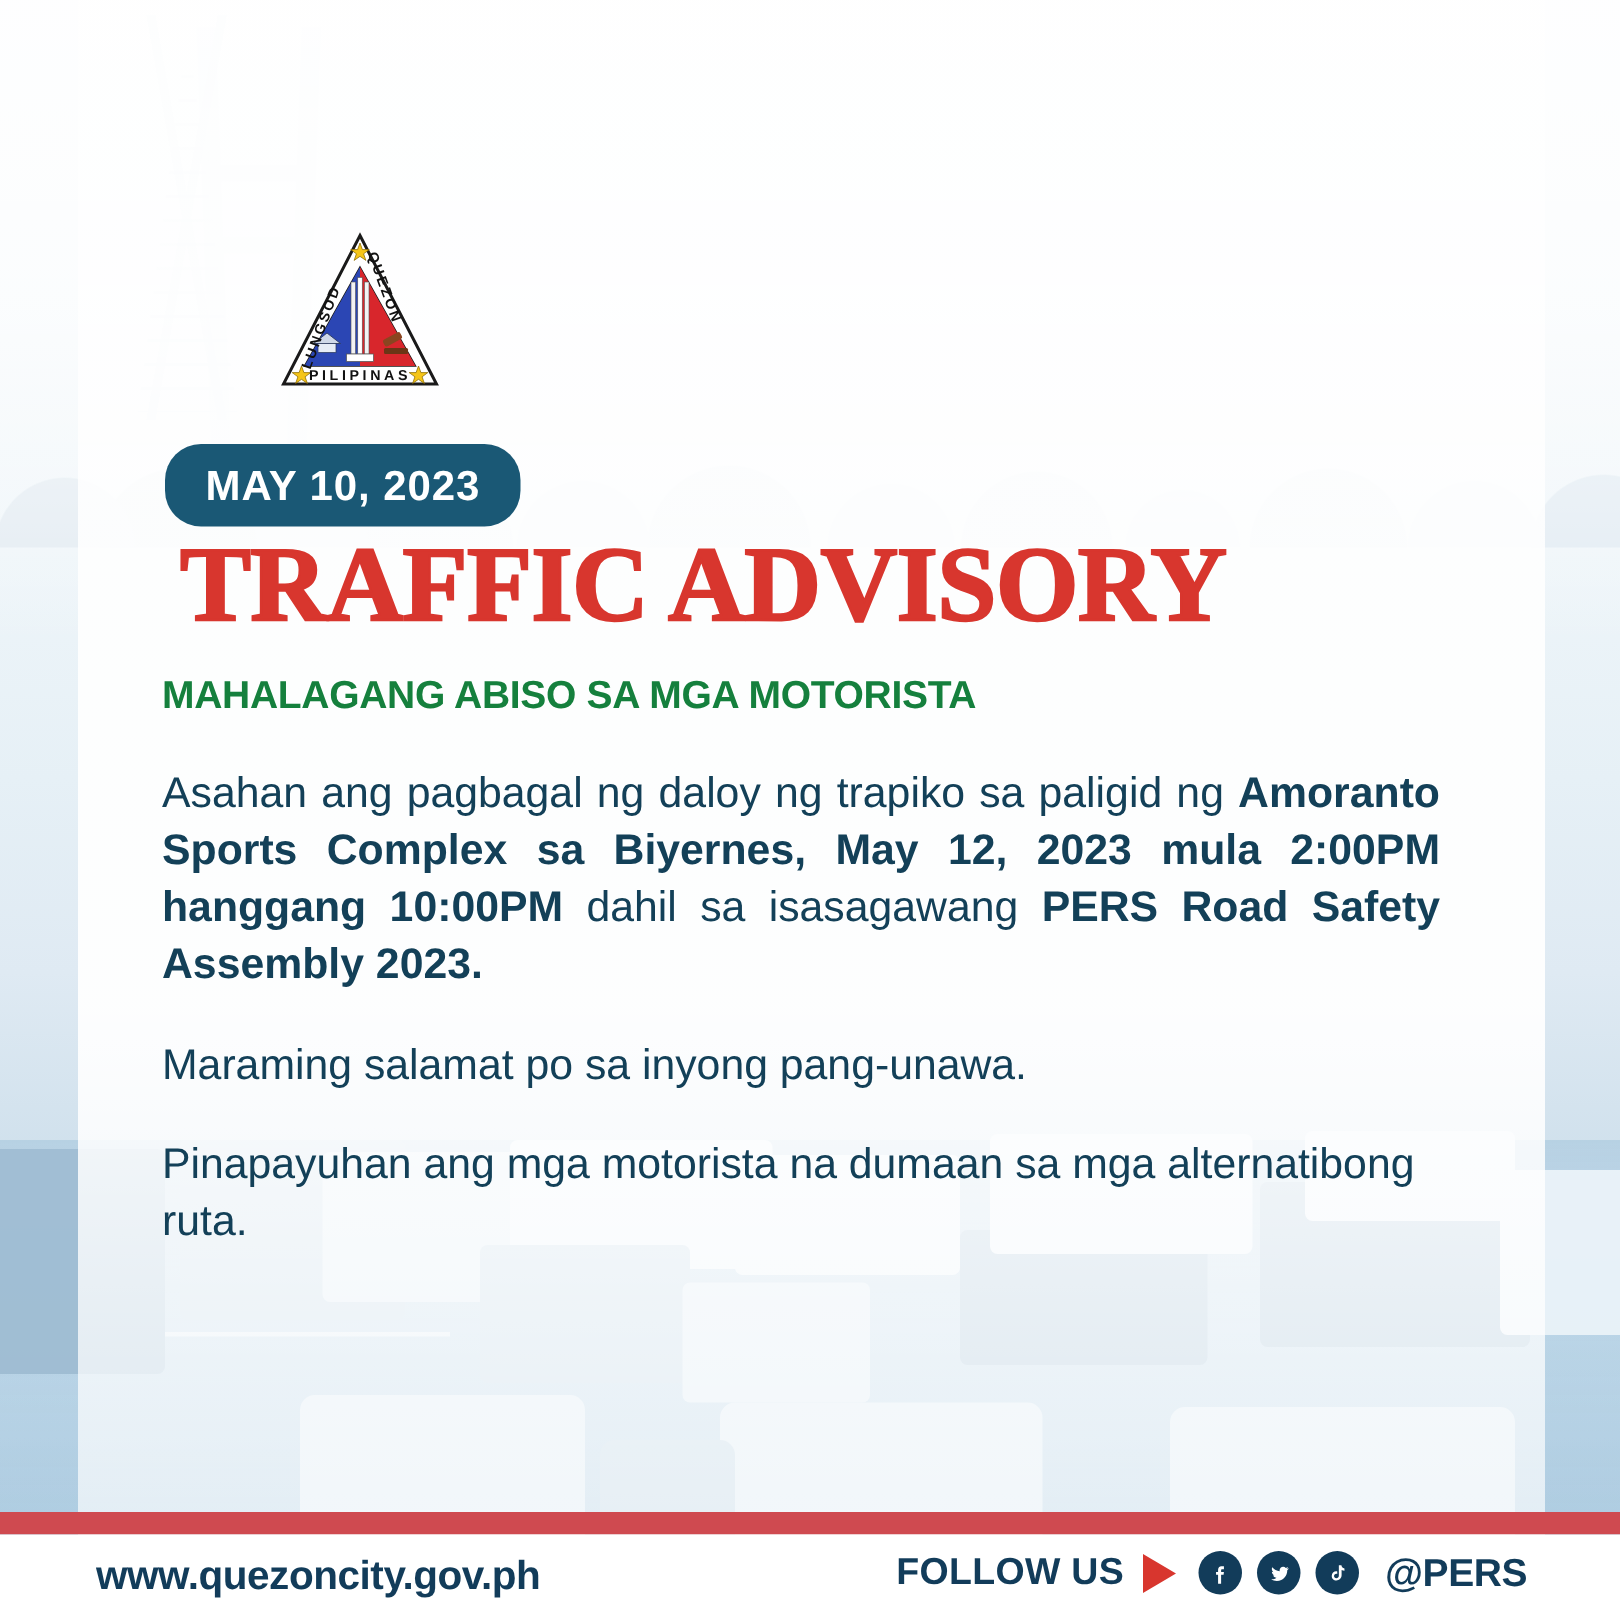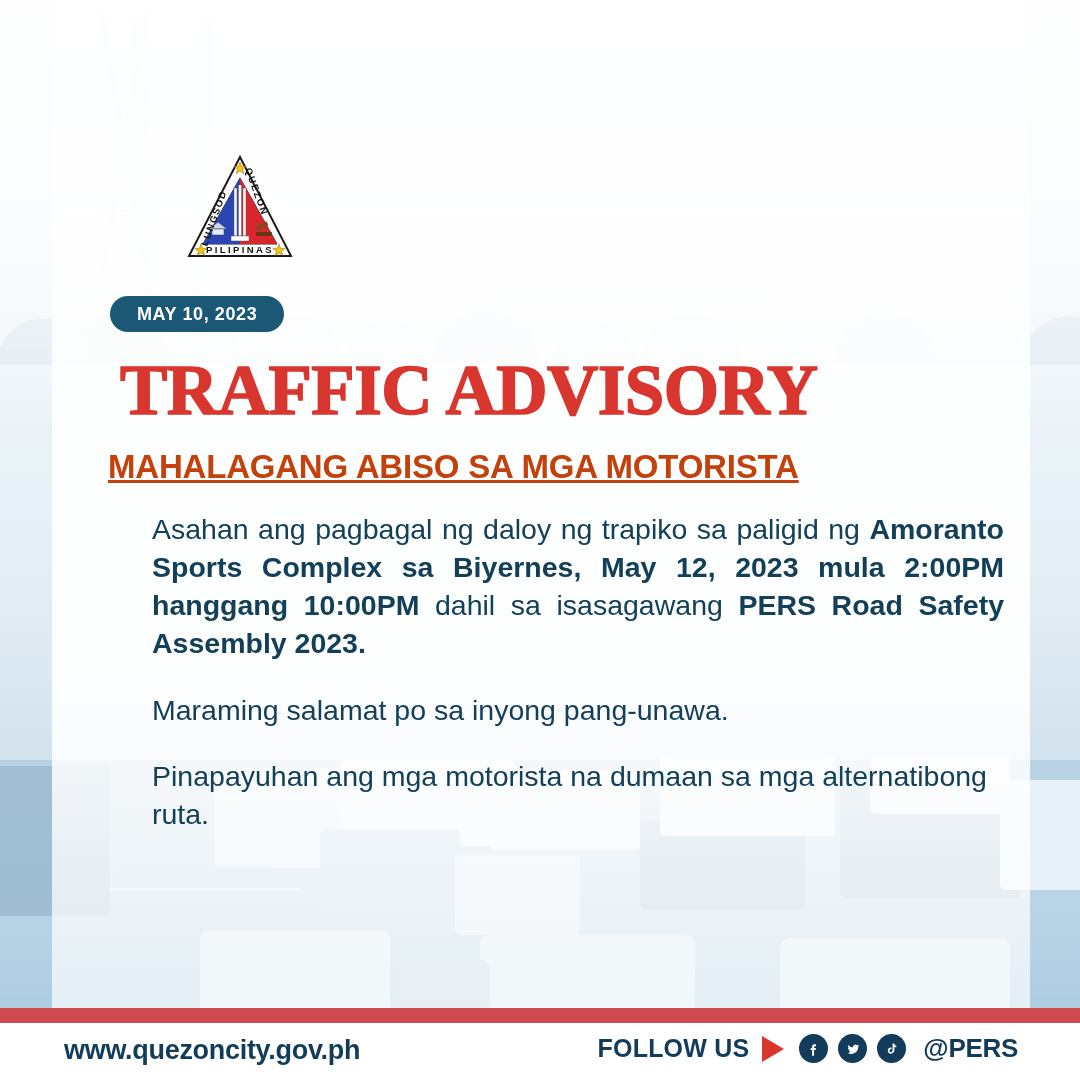--- a/index.html
+++ b/index.html
@@ -96,52 +96,51 @@
 
   
   .content{position:absolute;inset:0;}
 
   .logo{
     position:absolute;left:185px;top:152px;width:110px;height:118px;
   }
 
   .date-badge{
     position:absolute;left:110px;top:296px;
-    height:36px;padding:0 27px;
+    height:55px;padding:0 27px;
     display:flex;align-items:center;justify-content:center;
     background:#1a5875;border-radius:24px;
-    color:#ffffff;font-size:18px;font-weight:bold;letter-spacing:.6px;
+    color:#ffffff;font-size:28px;font-weight:bold;letter-spacing:.6px;
     white-space:nowrap;
   }
 
   .headline{
     position:absolute;left:120px;top:355px;
     font-family:"Liberation Serif", serif;
     font-weight:bold;
     font-size:71px;
     letter-spacing:-.5px;
     color:#d8362e;
     line-height:1;
     white-space:nowrap;
     -webkit-text-stroke:1.6px #d8362e;
   }
 
   .subhead{
     position:absolute;left:108px;top:448px;
-    font-size:33px;font-weight:bold;letter-spacing:-.2px;
-    color:#c2410c;white-space:nowrap;text-decoration:underline;
+    font-size:26px;font-weight:bold;letter-spacing:-.2px;
+    color:#15803d;white-space:nowrap;
   }
 
   .body{
     position:absolute;left:108px;top:511px;width:852px;
     color:#134058;
     font-size:28.5px;
     line-height:1.33;
     text-align:justify;
-    margin-left:44px;
   }
   .body p{margin:0;}
   .body p.gap{margin-top:29px;}
   .body b{font-weight:bold;}
   .body p:last-child{text-align:left;}
   .body p.lastline{text-align:left;}
 
   
   .red-stripe{
     position:absolute;left:0;top:1008px;width:1080px;height:15px;

